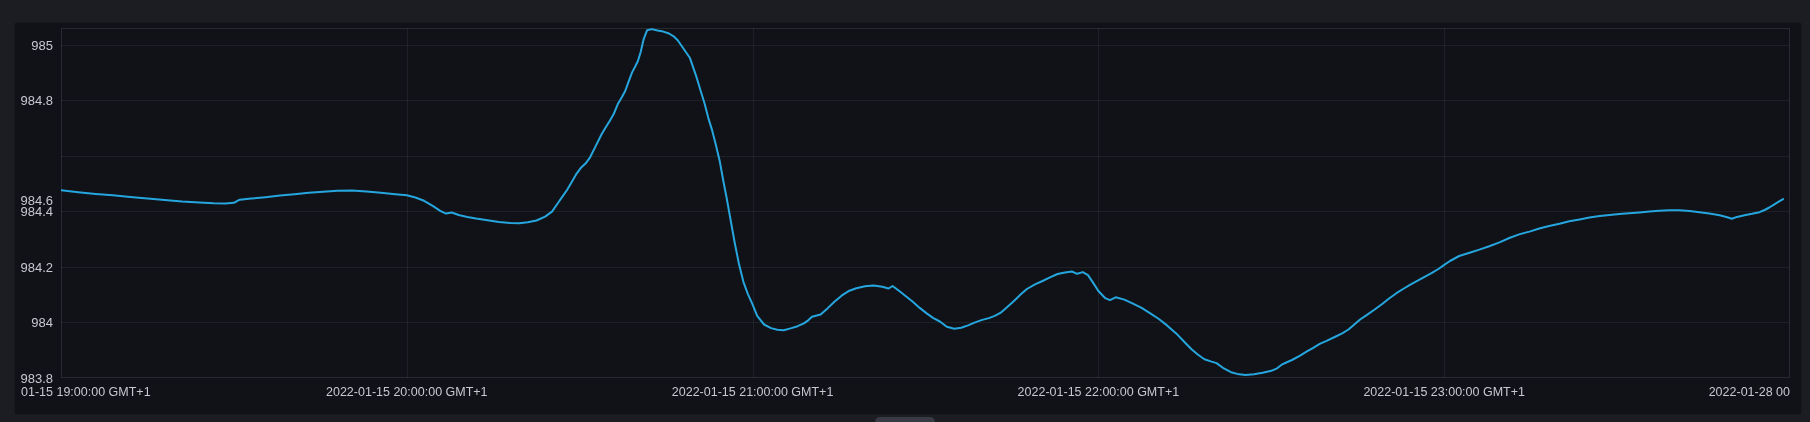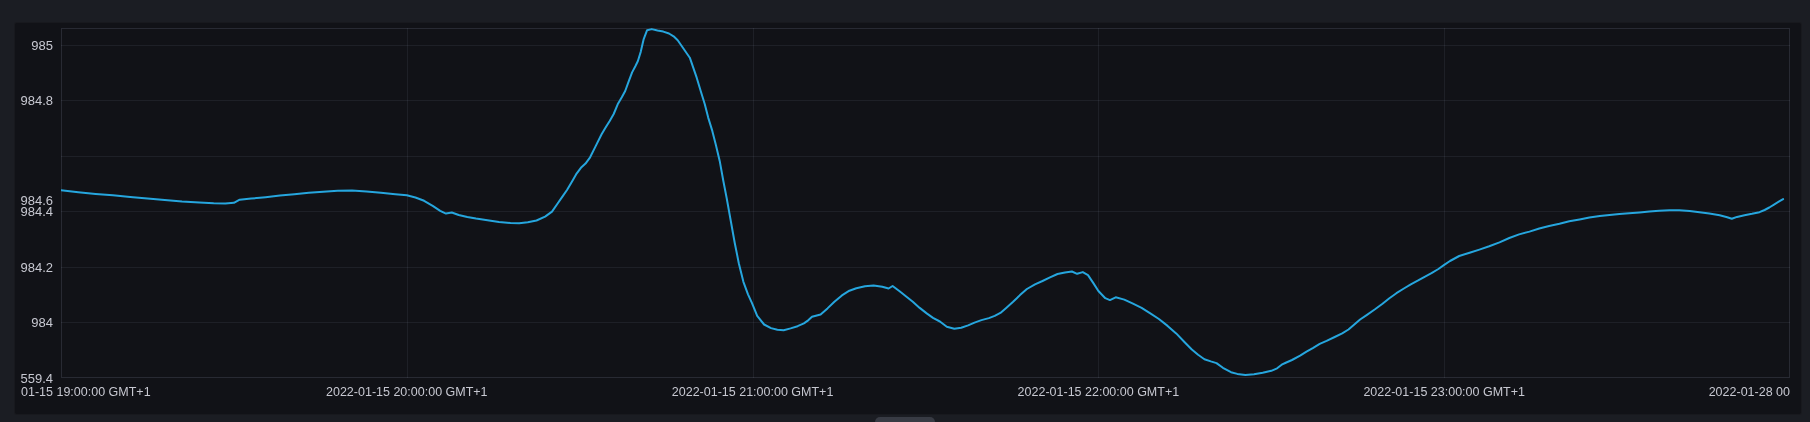--- a/index.html
+++ b/index.html
@@ -44,21 +44,21 @@
       <line x1="0" y1="72" x2="1729" y2="72" stroke="rgba(210,220,255,0.07)" stroke-width="1" shape-rendering="crispEdges"></line>
       <line x1="0" y1="17" x2="1729" y2="17" stroke="rgba(210,220,255,0.07)" stroke-width="1" shape-rendering="crispEdges"></line>
       <line x1="346" y1="0" x2="346" y2="349.5" stroke="rgba(210,220,255,0.07)" stroke-width="1" shape-rendering="crispEdges"></line>
       <line x1="692" y1="0" x2="692" y2="349.5" stroke="rgba(210,220,255,0.07)" stroke-width="1" shape-rendering="crispEdges"></line>
       <line x1="1037" y1="0" x2="1037" y2="349.5" stroke="rgba(210,220,255,0.07)" stroke-width="1" shape-rendering="crispEdges"></line>
       <line x1="1383" y1="0" x2="1383" y2="349.5" stroke="rgba(210,220,255,0.07)" stroke-width="1" shape-rendering="crispEdges"></line>
       <rect x="0.5" y="0.5" width="1728" height="348.5" fill="none" stroke="rgba(210,220,255,0.12)" stroke-width="1" shape-rendering="crispEdges"></rect>
       <polyline points="0.0,162.3 17.3,164.2 34.6,165.9 51.9,167.3 69.2,168.9 86.5,170.6 103.7,172.0 121.0,173.6 138.3,174.5 152.7,175.3 164.3,175.6 172.9,174.8 178.7,171.7 190.2,170.6 204.6,169.2 219.0,167.5 233.4,166.2 247.8,164.8 262.2,163.7 276.6,162.8 291.0,162.5 305.5,163.4 319.9,164.8 334.3,166.2 345.8,167.3 354.4,169.5 363.1,172.8 371.7,177.8 379.2,182.8 385.0,185.6 390.8,184.5 397.7,187.0 406.3,188.9 415.0,190.6 426.5,192.2 438.0,193.9 449.5,195.0 458.2,195.3 466.8,194.2 475.5,192.5 484.1,188.6 491.0,183.6 496.8,175.3 501.4,168.6 506.0,162.0 510.6,154.2 515.2,146.2 519.9,139.8 524.5,135.6 529.1,129.3 534.8,117.9 540.6,106.2 544.6,99.6 548.7,92.9 552.7,86.0 556.7,76.3 560.8,69.3 564.2,63.0 567.7,53.3 571.1,44.4 574.6,37.7 576.9,33.0 579.8,23.6 582.7,11.1 586.1,2.2 590.7,1.1 596.5,2.5 602.3,3.6 608.0,5.5 612.6,8.3 616.7,12.2 621.9,19.7 628.8,29.7 635.7,49.7 639.7,63.0 643.8,76.3 647.2,89.6 651.3,102.9 654.7,116.2 658.7,132.9 662.2,152.3 665.7,170.3 669.7,192.5 673.7,214.7 677.8,235.2 682.4,253.8 687.0,266.3 691.0,275.2 696.2,287.9 703.1,296.5 710.0,300.1 716.4,301.8 722.7,302.3 729.6,300.4 736.6,298.2 742.9,295.4 747.5,292.1 751.0,288.8 759.6,286.5 766.5,280.4 773.4,273.8 780.9,267.4 788.4,262.7 795.3,260.2 804.0,258.2 812.6,257.4 821.3,258.8 827.6,260.5 831.6,258.0 838.6,263.2 845.5,268.8 851.8,273.8 858.7,279.9 865.7,285.4 872.0,289.9 878.9,293.5 885.8,298.7 893.3,300.7 900.2,299.8 907.1,297.4 913.5,294.6 920.4,292.1 927.9,290.1 933.7,287.9 939.4,284.9 945.2,279.9 952.1,273.8 959.0,267.1 965.9,261.0 974.0,256.3 981.5,253.0 989.0,249.4 996.5,246.0 1004.0,244.4 1010.9,243.5 1016.1,245.8 1021.8,244.1 1027.0,247.1 1032.2,254.9 1037.4,263.0 1044.3,270.2 1048.9,272.1 1054.7,269.3 1063.3,271.6 1072.0,275.7 1080.6,279.9 1089.3,285.4 1097.9,291.0 1106.6,297.9 1115.2,305.4 1123.9,314.5 1130.8,321.5 1137.1,326.8 1143.4,331.2 1149.8,333.4 1155.5,335.1 1161.9,339.8 1170.0,344.2 1176.3,345.9 1184.4,347.0 1193.0,346.2 1201.7,344.8 1210.3,342.8 1216.1,340.3 1220.7,336.7 1225.3,334.5 1231.0,332.0 1239.1,327.6 1245.5,323.7 1251.8,320.1 1258.7,315.9 1265.6,312.9 1273.7,309.0 1281.2,305.4 1287.5,301.5 1293.3,296.5 1299.1,291.5 1306.0,286.8 1314.0,281.3 1321.5,275.7 1328.4,270.2 1335.4,265.2 1342.9,260.5 1349.8,256.3 1356.7,252.7 1363.6,248.8 1370.5,245.2 1377.4,241.0 1383.2,236.9 1389.0,233.0 1398.2,228.0 1408.6,224.7 1418.4,221.6 1428.2,218.3 1438.5,214.4 1448.3,210.0 1458.1,206.4 1468.5,203.6 1478.3,200.5 1488.1,198.0 1498.5,195.8 1508.3,193.3 1518.6,191.4 1528.4,189.5 1538.8,188.1 1548.6,187.0 1558.4,186.1 1568.2,185.3 1578.6,184.5 1588.4,183.6 1598.2,182.8 1608.5,182.2 1618.3,182.2 1628.7,183.1 1638.5,184.2 1648.3,185.6 1658.7,187.2 1666.2,189.2 1670.8,190.8 1676.0,188.9 1683.5,187.2 1691.0,185.8 1698.5,184.2 1703.6,182.0 1708.3,179.5 1713.4,176.4 1718.6,173.1 1722.1,171.1" fill="none" stroke="#26a6de" stroke-width="2" stroke-linejoin="round" stroke-linecap="round"></polyline>
     </svg>
   <div class="y-axis">
-      <div class="y-tick" style="top: 377.5px;">559.4</div>
+      <div class="y-tick" style="top: 377.5px;">983.8</div>
       <div class="y-tick" style="top: 322.024px;">984</div>
       <div class="y-tick" style="top: 266.548px;">984.2</div>
       <div class="y-tick" style="top: 211.071px; margin-left: 18px;">984.4</div>
       <div class="y-tick" style="top: 155.595px; margin-top: 44px;">984.6</div>
       <div class="y-tick" style="top: 100.119px; margin-left: 32px;">984.8</div>
       <div class="y-tick" style="top: 44.6429px;">985</div>
     </div>
   <div class="x-axis">
       <div class="x-tick" style="left: 21px;">01-15 19:00:00 GMT+1</div>
       <div class="x-tick" style="left: 406.8px; transform: translateX(-50%);">2022-01-15 20:00:00 GMT+1</div>

